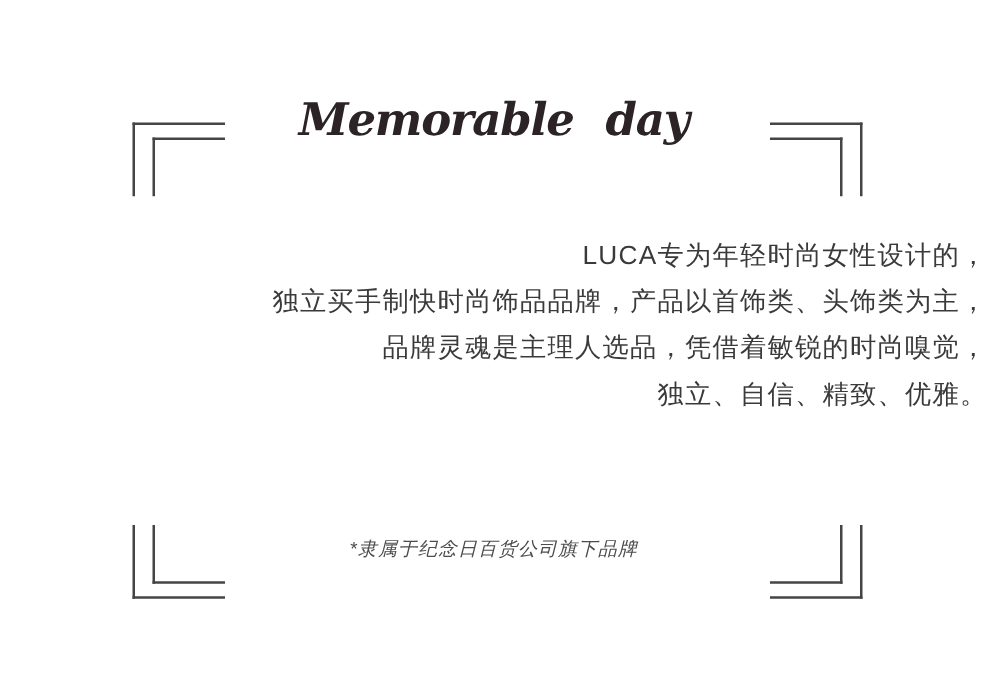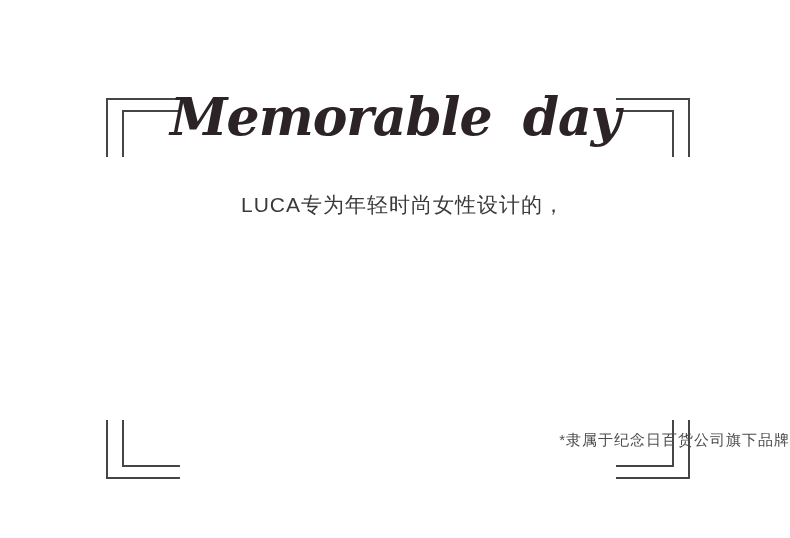--- a/index.html
+++ b/index.html
@@ -10,56 +10,57 @@
     height: 538px;
     background: var(--page_bg, #ffffff);
     font-family: "Liberation Sans", "DejaVu Sans", sans-serif;
     overflow: hidden;
   }
 
   
   .title {
     position: absolute;
     top: 64px; left: 0; right: 0;
-    margin: 18px;
+    margin: 8px;
     text-align: center;
     font-family: "DejaVu Serif", "Liberation Serif", serif;
     font-style: italic;
     font-weight: 700;
-    font-size: 52px;
+    font-size: 36px;
     line-height: 1.35;
     letter-spacing: -1px;
     word-spacing: 14px;
     color: var(--title, #2b2326);
   }
 
   
   .intro {
     position: absolute;
     top: 186px; left: 16px; right: 0;
-    text-align: center;
+    text-align: right;
   }
   .intro .line {
     margin: 0;
     font-size: 21px;
     line-height: 37px;
     letter-spacing: 1px;
     color: var(--body_text, #3a3a3a);
   }
 
   
   .footnote {
     position: absolute;
     top: 430px; left: 0; right: 0;
     margin: 0;
-    text-align: right;
+    text-align: center;
     font-size: 15px;
     line-height: 20px;
     letter-spacing: 1px;
     color: var(--footnote_text, #4c4c4c);
+    font-style: italic;
   }
 
   
   .bracket { position: absolute; width: 74px; height: 59px; }
   .bracket i { position: absolute; display: block; }
   .bracket .outer {
     left: 0; top: 0; right: 0; bottom: 0;
     border-top: 2px solid var(--bracket_line, #454545);
     border-left: 2px solid var(--bracket_line, #454545);
   }
@@ -92,17 +93,20 @@
     </div>
   <div class="bracket br">
       <i class="outer"></i>
       <i class="inner"></i>
     </div>
 
   <h1 class="title">Memorable day</h1>
 
   <div class="intro">
     <p class="line">LUCA专为年轻时尚女性设计的，</p>
+    <p class="line">独立买手制快时尚饰品品牌，产品以首饰类、头饰类为主，</p>
+    <p class="line">品牌灵魂是主理人选品，凭借着敏锐的时尚嗅觉，</p>
+    <p class="line">独立、自信、精致、优雅。</p>
   </div>
 
   <p class="footnote">*隶属于纪念日百货公司旗下品牌</p>
 
 </div>
 
 </body></html>

